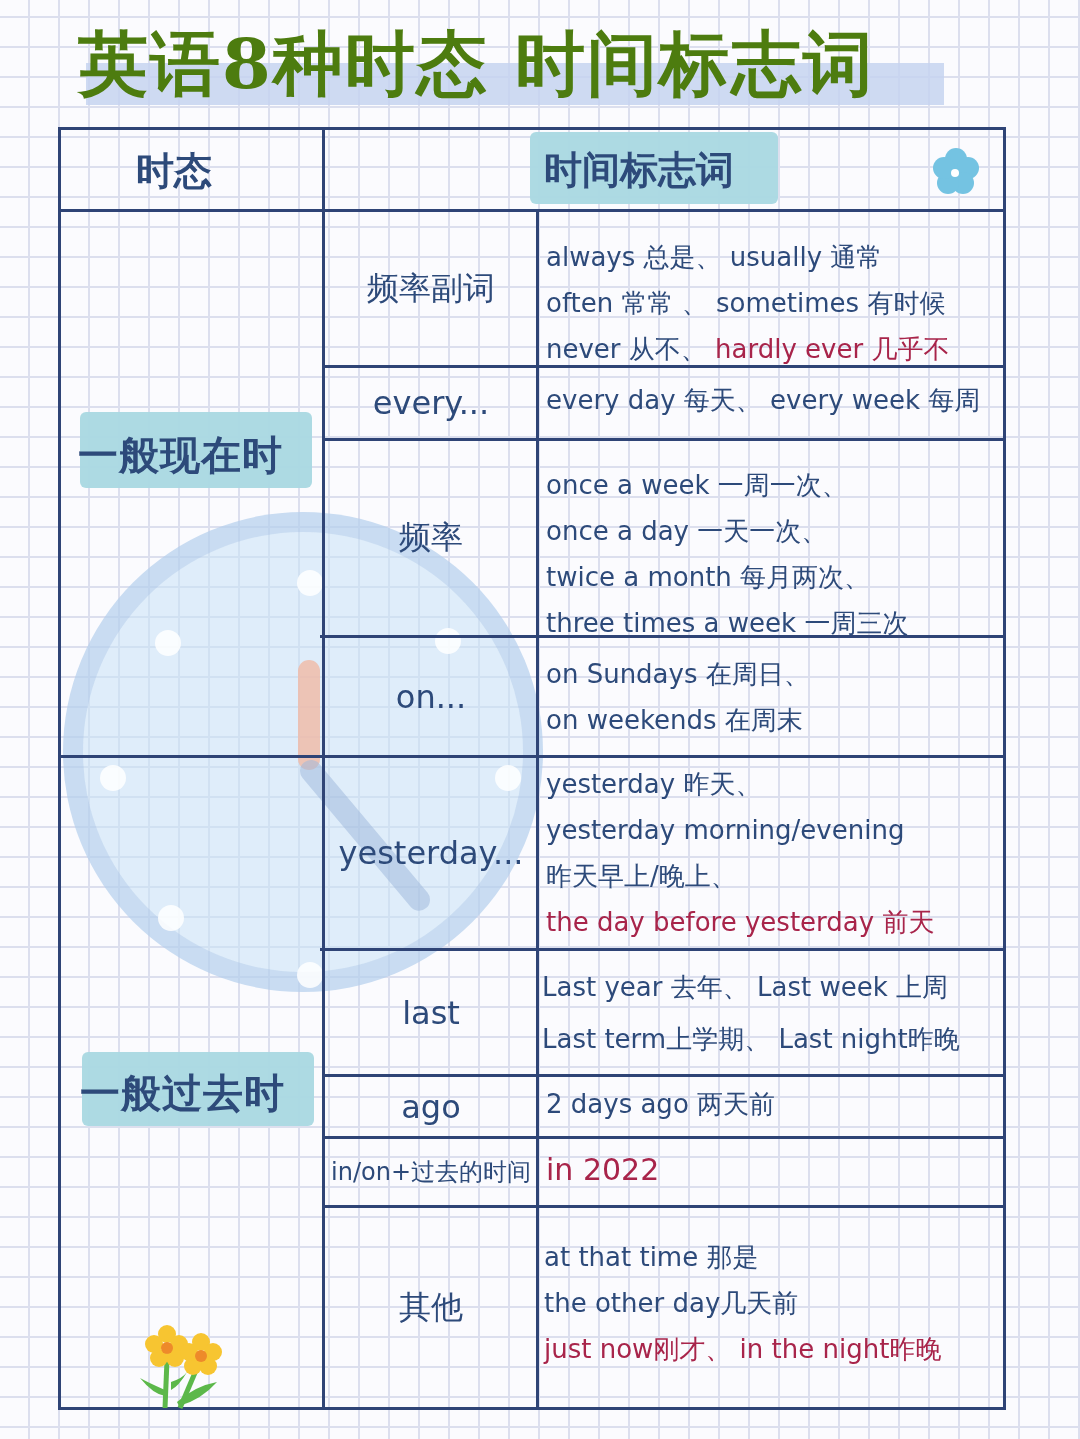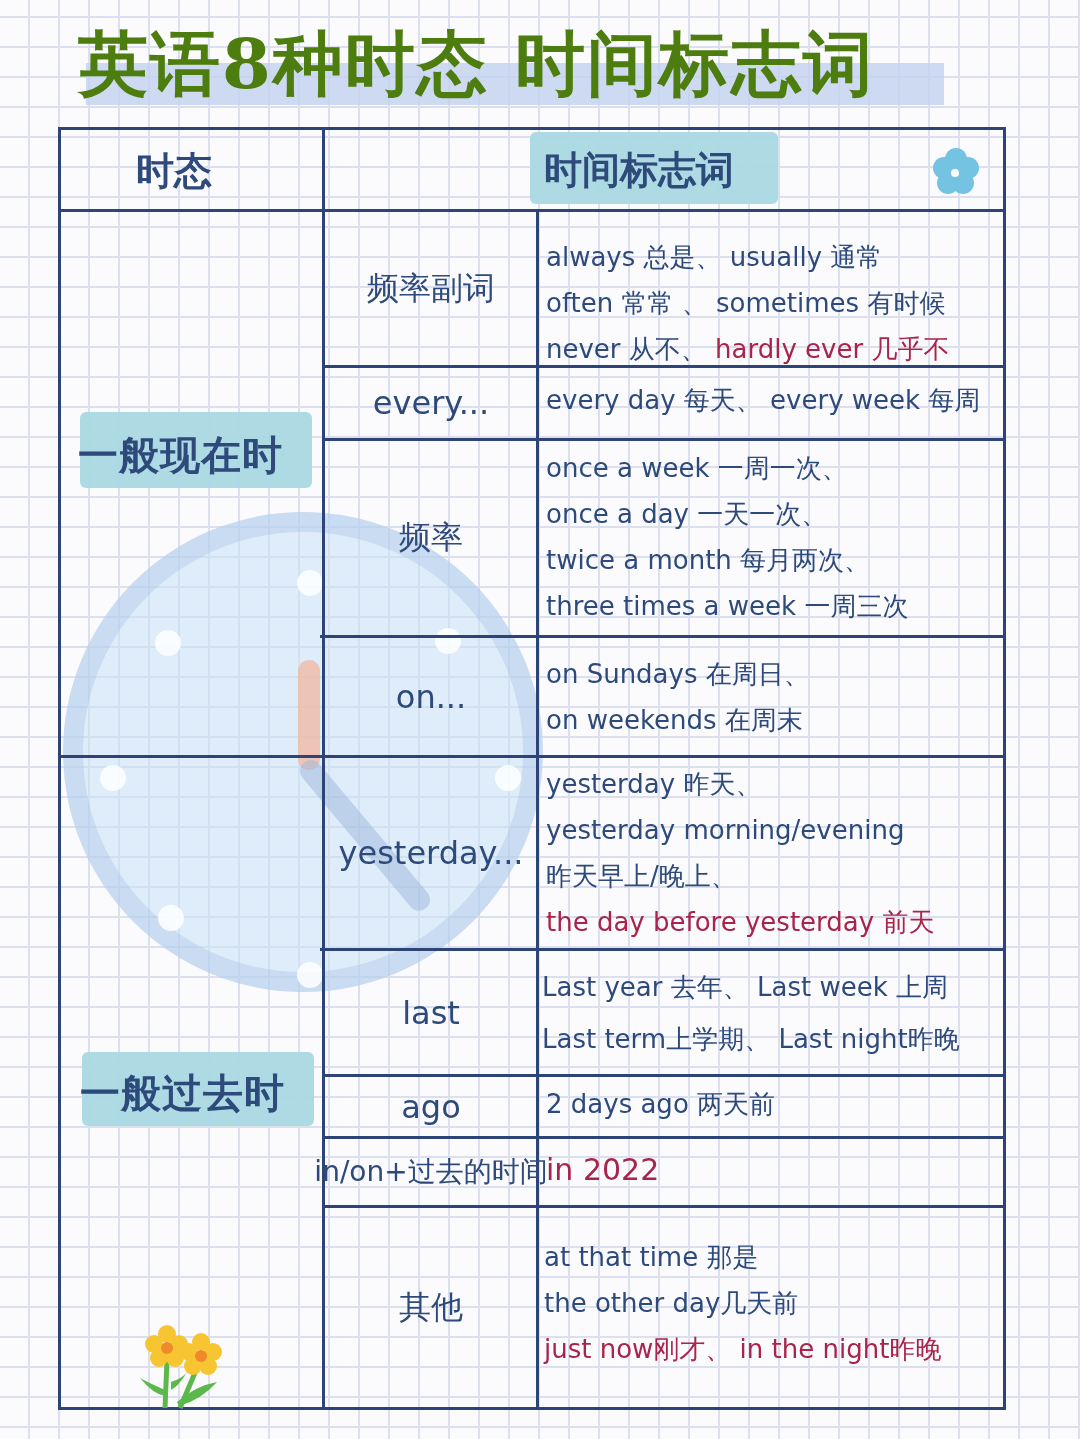--- a/index.html
+++ b/index.html
@@ -47,21 +47,21 @@
   .tense {
     position: absolute; font-size: 40px; font-weight: bold; color: #2d4a7a;
     font-family: "DejaVu Serif", "Liberation Serif", serif; white-space: nowrap; letter-spacing: 1px;
   }
 
   
   .cat {
     position: absolute; left: 326px; width: 210px; display: flex; align-items: center; justify-content: center;
     font-size: 32px; color: #2d4a7a; white-space: nowrap;
   }
-  .cat.small { font-size: 28px; }
+  .cat.small { font-size: 24px; }
 
   
   .ex {
     position: absolute; left: 546px; width: 460px; display: flex; flex-direction: column; justify-content: center;
     font-size: 26px; color: #2d4a7a; white-space: nowrap;
   }
   .ex .ln { height: 46px; line-height: 46px; }
   .red { color: #a8244a; }
 
   
@@ -139,21 +139,21 @@
 <div class="ex" style="top:212px;height:182px">
   <div class="ln"><span>always 总是、 usually 通常</span></div>
   <div class="ln"><span>often 常常 、 sometimes 有时候</span></div>
   <div class="ln"><span>never 从不、 </span><span class="red">hardly ever 几乎不</span></div>
 </div>
 
 <div class="ex" style="top:368px;height:64px">
   <div class="ln"><span>every day 每天、 every week 每周</span></div>
 </div>
 
-<div class="ex" style="top:440px;height:194px">
+<div class="ex" style="top:457px;height:194px">
   <div class="ln"><span>once  a  week 一周一次、</span></div>
   <div class="ln"><span>once  a  day   一天一次、</span></div>
   <div class="ln"><span>twice a month 每月两次、</span></div>
   <div class="ln"><span>three times a week 一周三次</span></div>
 </div>
 
 <div class="ex" style="top:638px;height:117px">
   <div class="ln"><span>on Sundays   在周日、</span></div>
   <div class="ln"><span>on weekends  在周末</span></div>
 </div>

